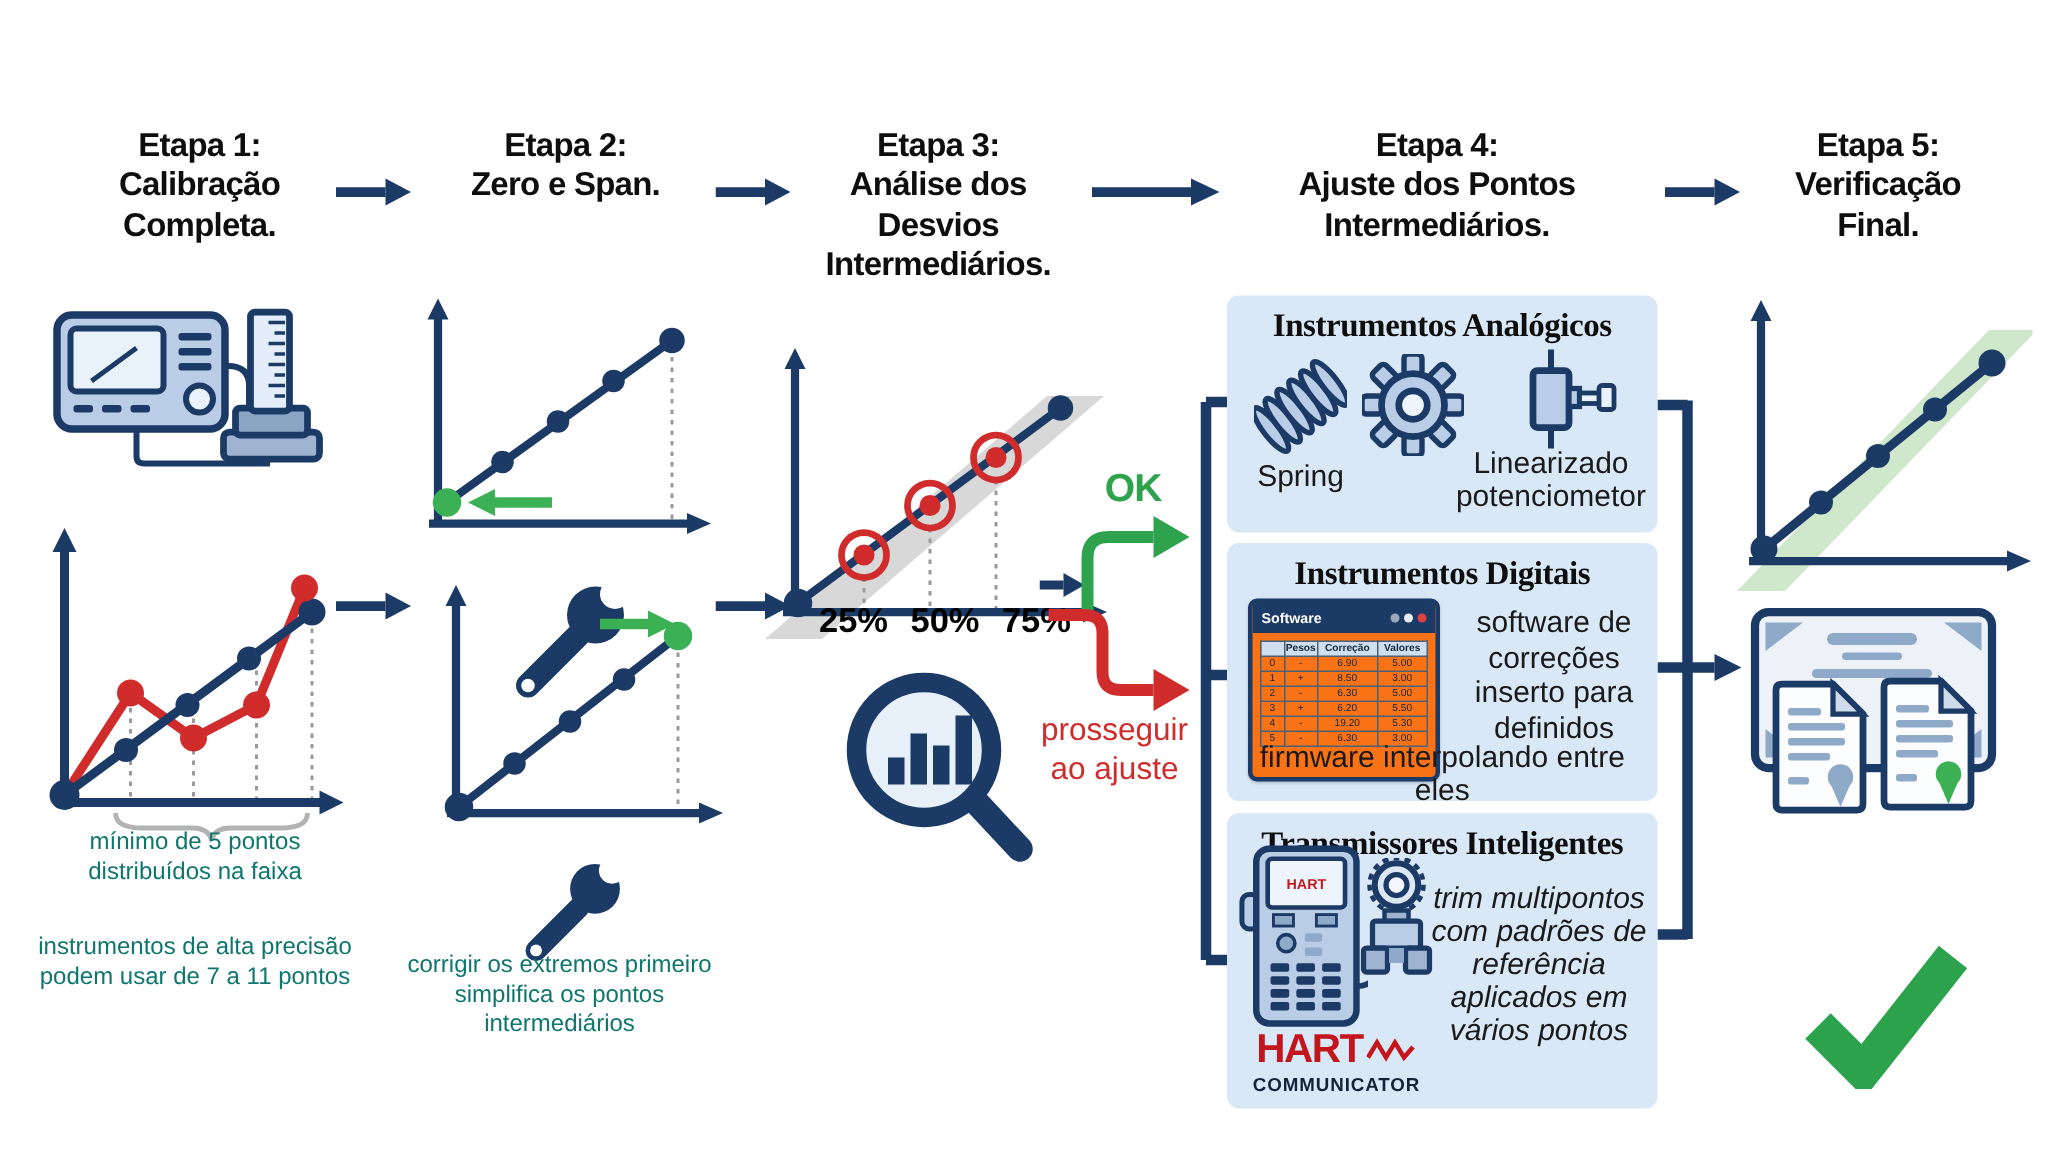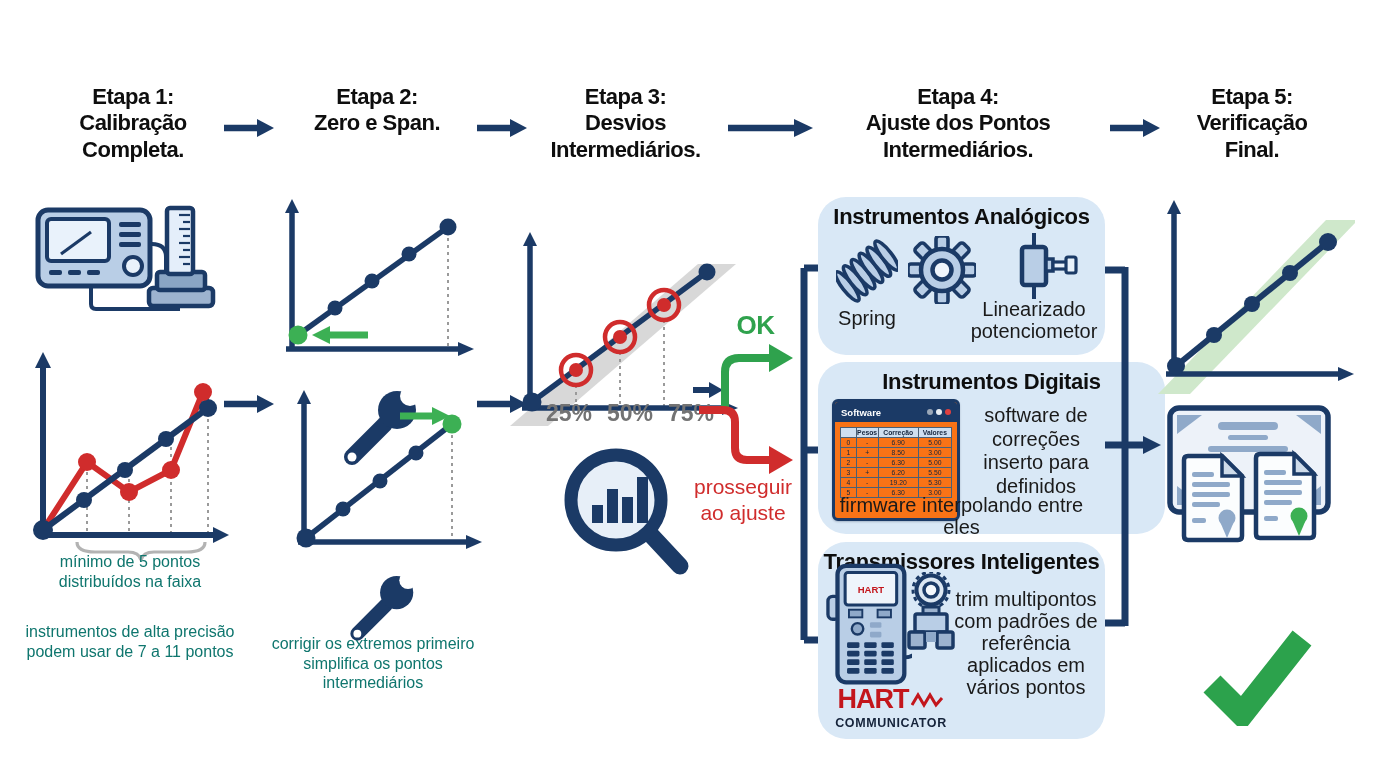--- a/index.html
+++ b/index.html
@@ -6,24 +6,24 @@
     --navy:#1b3a66; --green:#2fa24d; --greenlight:#3cb054; --red:#d02c2c;
     --hartred:#c3161c; --panel:#d9e8f6; --iconfill:#b9cee6; --bandgray:#d8d8d8;
     --bandgreen:#cfe8cb; --ink:#121212;
   }
   *{margin:0;padding:0;box-sizing:border-box;}
   body{background:#ffffff;font-family:"Liberation Sans","DejaVu Sans",sans-serif;}
   #stage{position:relative;width:1376px;height:768px;background:#ffffff;overflow:hidden;}
   .abs{position:absolute;}
   .hdr{font-weight:700;font-size:22px;line-height:1.2;letter-spacing:-0.5px;color:#0e0e0e;text-align:center;}
   .note{font-size:16px;line-height:1.22;color:#0f766e;text-align:center;}
-  .boxpanel{background:var(--panel);border-radius:28px;}
+  .boxpanel{background:var(--panel);border-radius:8px;font-family:Liberation Serif, serif;}
   .boxtitle{font-weight:700;font-size:22px;letter-spacing:-0.3px;color:#0e0e0e;text-align:center;padding-top:7px;}
   .iconlabel{font-size:20px;line-height:1.1;color:#1a1a1a;text-align:center;}
-  .tickrow{display:flex;justify-content:space-between;font-weight:600;font-size:23px;color:#737373;}
+  .tickrow{display:flex;justify-content:space-between;font-weight:600;font-size:23px;color:#000000;}
   .okLabel{font-weight:700;font-size:26px;color:var(--green);text-align:center;letter-spacing:-0.5px;}
   .failLabel{font-size:21px;line-height:1.25;color:var(--red);text-align:center;}
   
   .sw{border:3px solid var(--navy);border-radius:6px;background:#f97316;overflow:hidden;box-shadow:0 1px 2px rgba(20,40,70,.25);}
   .sw-bar{height:20px;background:var(--navy);display:flex;align-items:center;padding:0 6px;}
   .sw-title{color:#fff;font-size:9.5px;font-weight:700;flex:1;}
   .sw-dots{display:flex;gap:3px;}
   .sw-dot{width:6px;height:6px;border-radius:50%;}
   .sw table{width:calc(100% - 10px);margin:5px auto 0;border-collapse:collapse;font-size:6.8px;color:#14243c;}
   .sw th{background:#cfdff0;font-weight:700;}
@@ -42,20 +42,21 @@
     <div>Etapa 1:</div>
     <div>Calibração</div>
     <div>Completa.</div>
   </div>
   <div class="abs hdr" style="left:282px;top:84px;width:190px;">
     <div>Etapa 2:</div>
     <div>Zero e Span.</div>
   </div>
   <div class="abs hdr" style="left:523px;top:84px;width:205px;">
     <div>Etapa 3:</div>
+    <div>Análise dos</div>
     <div>Desvios</div>
     <div>Intermediários.</div>
   </div>
   <div class="abs hdr" style="left:818px;top:84px;width:280px;">
     <div>Etapa 4:</div>
     <div>Ajuste dos Pontos</div>
     <div>Intermediários.</div>
   </div>
   <div class="abs hdr" style="left:1162px;top:84px;width:180px;">
     <div>Etapa 5:</div>
@@ -285,21 +286,21 @@
   <svg class="abs" style="left:1008px;top:231px;" width="72" height="72" viewBox="0 0 72 72">
     <line x1="26" y1="2" x2="26" y2="68" stroke="var(--navy)" stroke-width="4"></line>
     <rect x="14" y="16" width="24" height="38" rx="3" fill="var(--iconfill)" stroke="var(--navy)" stroke-width="4.5"></rect>
     <rect x="38" y="28" width="7" height="12" fill="var(--iconfill)" stroke="var(--navy)" stroke-width="3.5"></rect>
     <rect x="45" y="31" width="15" height="7" fill="#e9f2fb" stroke="var(--navy)" stroke-width="3.2"></rect>
     <rect x="58" y="26" width="10" height="16" rx="2" fill="#e9f2fb" stroke="var(--navy)" stroke-width="3.2"></rect>
   </svg>
   <div class="abs iconlabel" style="left:826px;top:307px;width:82px;">Spring</div>
   <div class="abs iconlabel" style="left:968px;top:298px;width:132px;">Linearizado potenciometor</div>
 
-  <div class="abs boxpanel" style="left:818px;top:362px;width:347px;height:172px;">
+  <div class="abs boxpanel" style="left:818px;top:362px;width:287px;height:172px;">
     <div class="boxtitle">Instrumentos Digitais</div>
   </div>
   <div class="abs sw" style="left:832px;top:399px;width:128px;height:122px;">
     <div class="sw-bar">
       <span class="sw-title">Software</span>
       <span class="sw-dots">
         <span class="sw-dot" style="background:#9aa7b8;"></span>
         <span class="sw-dot" style="background:#e8edf2;"></span>
         <span class="sw-dot" style="background:#e04040;"></span>
       </span>
@@ -388,21 +389,21 @@
   <svg class="abs" style="left:905px;top:572px;" width="52" height="92" viewBox="0 0 52 92">
     <circle cx="26" cy="18" r="18" fill="none" stroke="var(--navy)" stroke-width="3" stroke-dasharray="4,3.5"></circle>
     <circle cx="26" cy="18" r="14.5" fill="#dce7f2" stroke="var(--navy)" stroke-width="4"></circle>
     <circle cx="26" cy="18" r="7" fill="#f4f8fc" stroke="var(--navy)" stroke-width="3.5"></circle>
     <rect x="18" y="35" width="16" height="7" fill="#9db3cf" stroke="var(--navy)" stroke-width="3"></rect>
     <rect x="10" y="42" width="32" height="18" rx="2" fill="var(--iconfill)" stroke="var(--navy)" stroke-width="3.5"></rect>
     <rect x="4" y="60" width="16" height="16" rx="2" fill="#9db3cf" stroke="var(--navy)" stroke-width="3.5"></rect>
     <rect x="32" y="60" width="16" height="16" rx="2" fill="#9db3cf" stroke="var(--navy)" stroke-width="3.5"></rect>
     <rect x="21" y="60" width="10" height="10" fill="#8fa9c9"></rect>
   </svg>
-  <div class="abs iconlabel" style="left:950px;top:588px;width:152px;">trim multipontos com padrões de referência aplicados em vários pontos</div>
+  <div class="abs iconlabel" style="left:950px;top:588px;width:152px;font-style:italic;">trim multipontos com padrões de referência aplicados em vários pontos</div>
   <div class="abs" style="left:830px;top:684px;width:122px;">
     <div class="hartrow">
       <span class="harttext">HART</span>
       <svg width="34" height="18" viewBox="0 0 34 18">
         <polyline points="1,14 7,4 13,14 19,4 25,14 31,7" fill="none" stroke="var(--hartred)" stroke-width="3"></polyline>
       </svg>
     </div>
     <div class="hartsub">COMMUNICATOR</div>
   </div>
 

